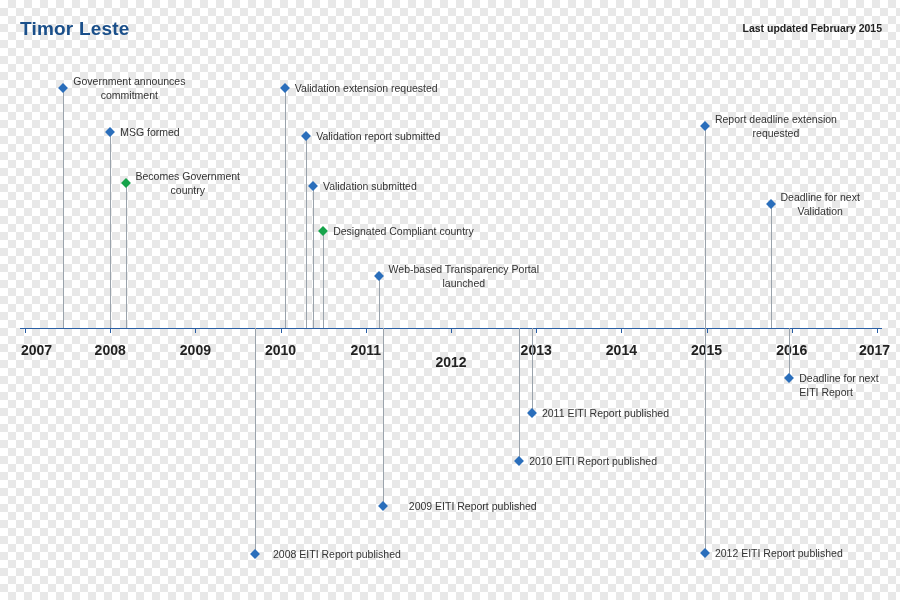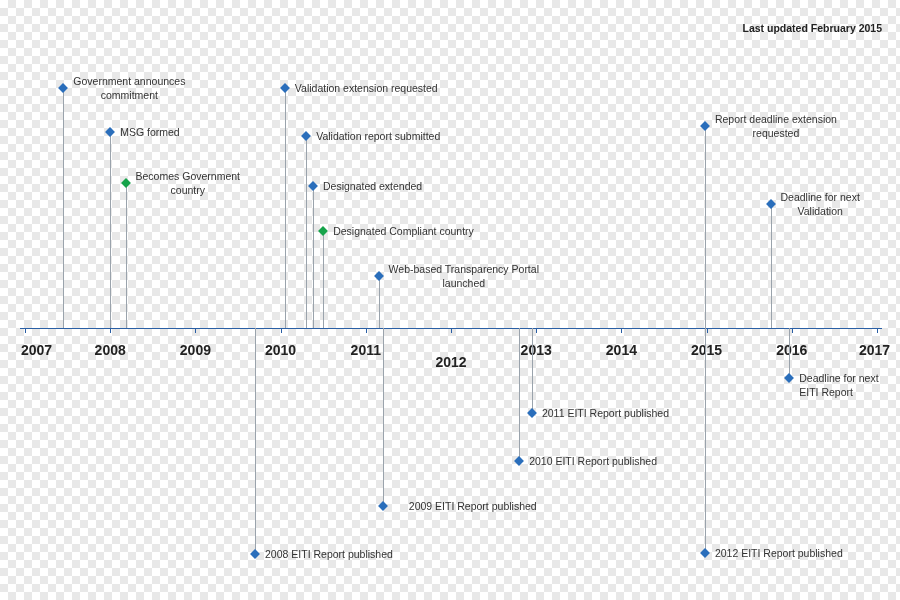--- a/index.html
+++ b/index.html
@@ -45,20 +45,21 @@
     position:absolute;font-size:10.5px;color:#333;line-height:1.35;
     white-space:pre;
   }
   .evt-label.center{ text-align:center; }
 </style>
 </head>
 <body>
 
 <div id="canvas">
 
+  <div class="title">Timor Leste</div>
   <div class="last-updated">Last updated February 2015</div>
 
   <div class="axis"></div>
   <div id="ticks">
       <div class="tick" style="left: 25px;"></div>
       <div class="tick-label" style="left: 21px; transform: none;">2007</div>
       <div class="tick" style="left: 110.2px;"></div>
       <div class="tick-label" style="left: 110.2px;">2008</div>
       <div class="tick" style="left: 195.4px;"></div>
       <div class="tick-label" style="left: 195.4px;">2009</div>
@@ -92,39 +93,39 @@
       <div class="evt-label center" style="color: rgb(51, 51, 51); top: 183px; left: 135.536px; transform: translateY(-14px);">Becomes Government
 country</div>
       <div class="stem" style="left: 284.86px; top: 88px; height: 240px; background: rgb(154, 163, 172);"></div>
       <div class="marker" style="left: 284.86px; top: 88px; background: rgb(42, 110, 187);"></div>
       <div class="evt-label" style="color: rgb(51, 51, 51); top: 81px; left: 294.86px;">Validation extension requested</div>
       <div class="stem" style="left: 306.16px; top: 136px; height: 192px; background: rgb(154, 163, 172);"></div>
       <div class="marker" style="left: 306.16px; top: 136px; background: rgb(42, 110, 187);"></div>
       <div class="evt-label" style="color: rgb(51, 51, 51); top: 129px; left: 316.16px;">Validation report submitted</div>
       <div class="stem" style="left: 312.976px; top: 186px; height: 142px; background: rgb(154, 163, 172);"></div>
       <div class="marker" style="left: 312.976px; top: 186px; background: rgb(42, 110, 187);"></div>
-      <div class="evt-label" style="color: rgb(51, 51, 51); top: 179px; left: 322.976px;">Designated extended</div>
+      <div class="evt-label" style="color: rgb(51, 51, 51); top: 179px; left: 322.976px;">Validation submitted</div>
       <div class="stem" style="left: 323.2px; top: 231px; height: 97px; background: rgb(154, 163, 172);"></div>
       <div class="marker" style="left: 323.2px; top: 231px; background: rgb(22, 163, 74);"></div>
       <div class="evt-label" style="color: rgb(51, 51, 51); top: 224px; left: 333.2px;">Designated Compliant country</div>
       <div class="stem" style="left: 378.58px; top: 276px; height: 52px; background: rgb(154, 163, 172);"></div>
       <div class="marker" style="left: 378.58px; top: 276px; background: rgb(42, 110, 187);"></div>
       <div class="evt-label center" style="color: rgb(51, 51, 51); top: 276px; left: 388.58px; transform: translateY(-14px);">Web-based Transparency Portal
 launched</div>
       <div class="stem" style="left: 704.896px; top: 126px; height: 202px; background: rgb(154, 163, 172);"></div>
       <div class="marker" style="left: 704.896px; top: 126px; background: rgb(42, 110, 187);"></div>
       <div class="evt-label center" style="color: rgb(51, 51, 51); top: 126px; left: 714.896px; transform: translateY(-14px);">Report deadline extension
 requested</div>
       <div class="stem" style="left: 770.5px; top: 204px; height: 124px; background: rgb(154, 163, 172);"></div>
       <div class="marker" style="left: 770.5px; top: 204px; background: rgb(42, 110, 187);"></div>
       <div class="evt-label center" style="color: rgb(51, 51, 51); top: 204px; left: 780.5px; transform: translateY(-14px);">Deadline for next
 Validation</div>
       <div class="stem" style="left: 255.04px; top: 328px; height: 226px; background: rgb(154, 163, 172);"></div>
       <div class="marker" style="left: 255.04px; top: 554px; background: rgb(42, 110, 187);"></div>
-      <div class="evt-label" style="color: rgb(51, 51, 51); top: 547px; left: 265.04px;">2008 EITI Report published</div>
+      <div class="evt-label" style="color: rgb(51, 51, 51); top: 547px; left: 265.04px; padding-left: 8px;">2008 EITI Report published</div>
       <div class="stem" style="left: 382.84px; top: 328px; height: 178px; background: rgb(154, 163, 172);"></div>
       <div class="marker" style="left: 382.84px; top: 506px; background: rgb(42, 110, 187);"></div>
       <div class="evt-label" style="color: rgb(51, 51, 51); top: 499px; left: 392.84px; padding-left: 16px;">2009 EITI Report published</div>
       <div class="stem" style="left: 519.16px; top: 328px; height: 133px; background: rgb(154, 163, 172);"></div>
       <div class="marker" style="left: 519.16px; top: 461px; background: rgb(42, 110, 187);"></div>
       <div class="evt-label" style="color: rgb(51, 51, 51); top: 454px; left: 529.16px;">2010 EITI Report published</div>
       <div class="stem" style="left: 531.94px; top: 328px; height: 85px; background: rgb(154, 163, 172);"></div>
       <div class="marker" style="left: 531.94px; top: 413px; background: rgb(42, 110, 187);"></div>
       <div class="evt-label" style="color: rgb(51, 51, 51); top: 406px; left: 541.94px;">2011 EITI Report published</div>
       <div class="stem" style="left: 704.896px; top: 328px; height: 225px; background: rgb(154, 163, 172);"></div>

